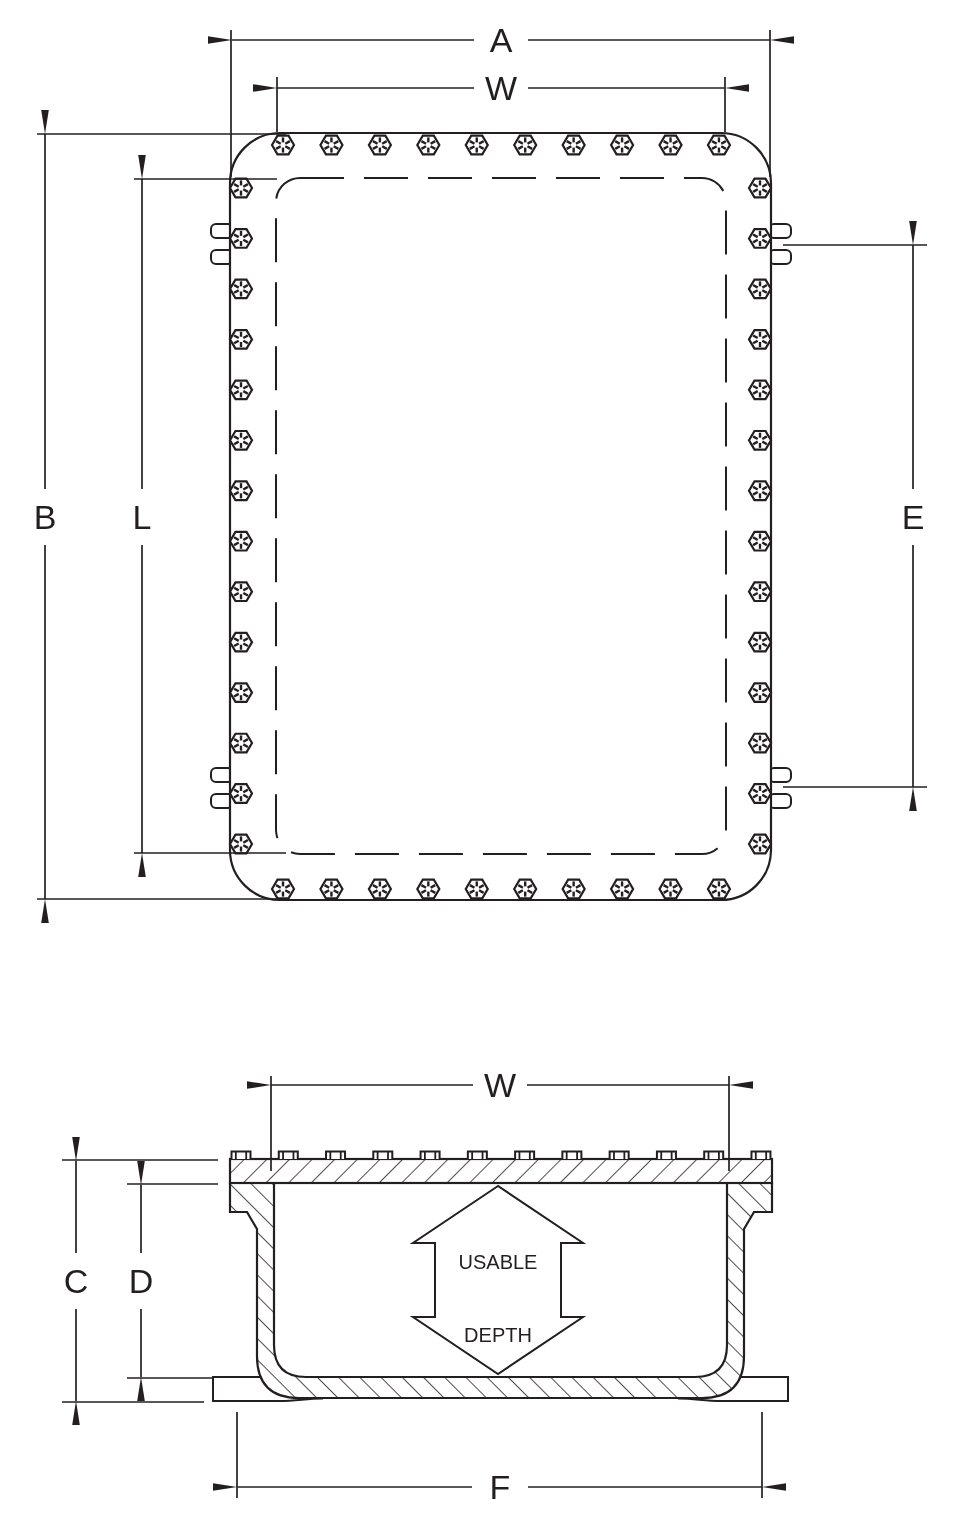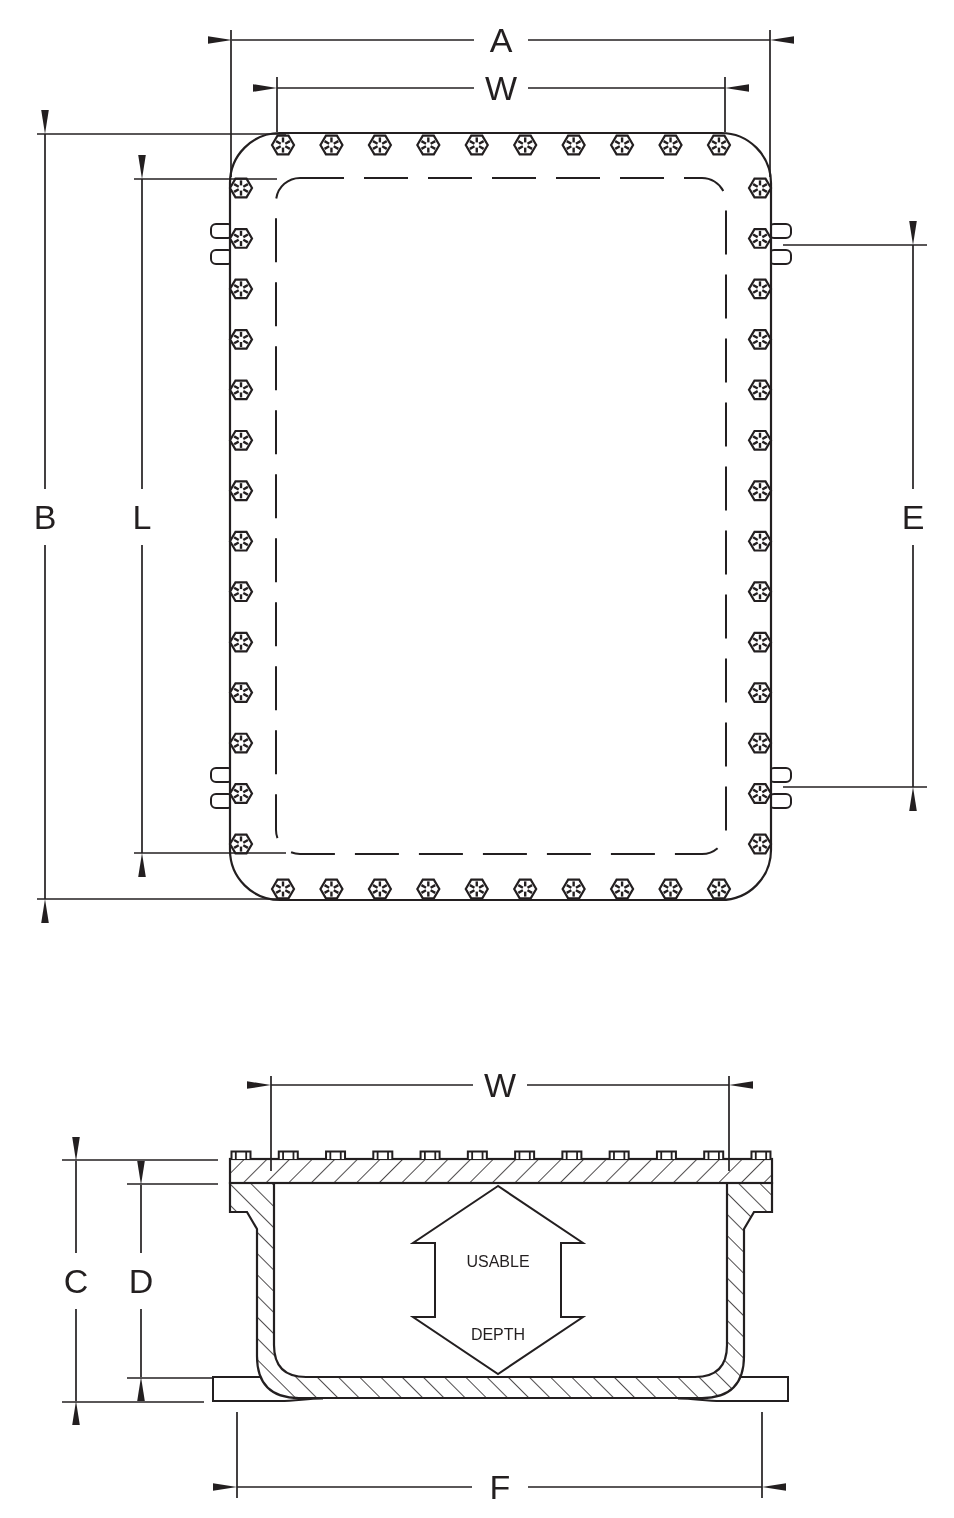--- a/index.html
+++ b/index.html
@@ -16,21 +16,21 @@
     transform:translate(-50%,-50%);
     font-size:34px;
     color:#231f20;
     line-height:1;
     white-space:nowrap;
     letter-spacing:0;
   }
   .note-label{
     position:absolute;
     transform:translate(-50%,-50%);
-    font-size:16px;
+    font-size:20px;
     color:#231f20;
     line-height:1;
     white-space:nowrap;
   }
 </style>
 </head>
 <body>
 
 <div class="canvas">
 

